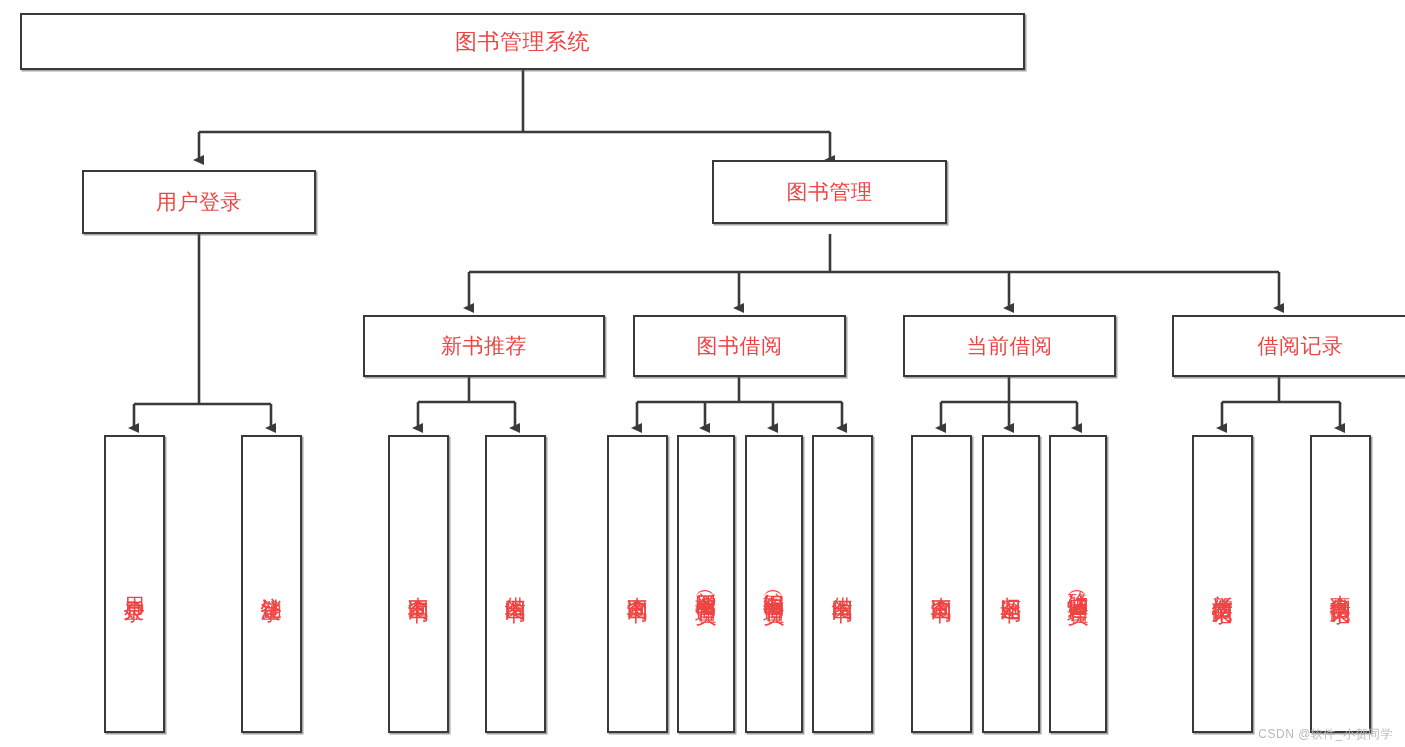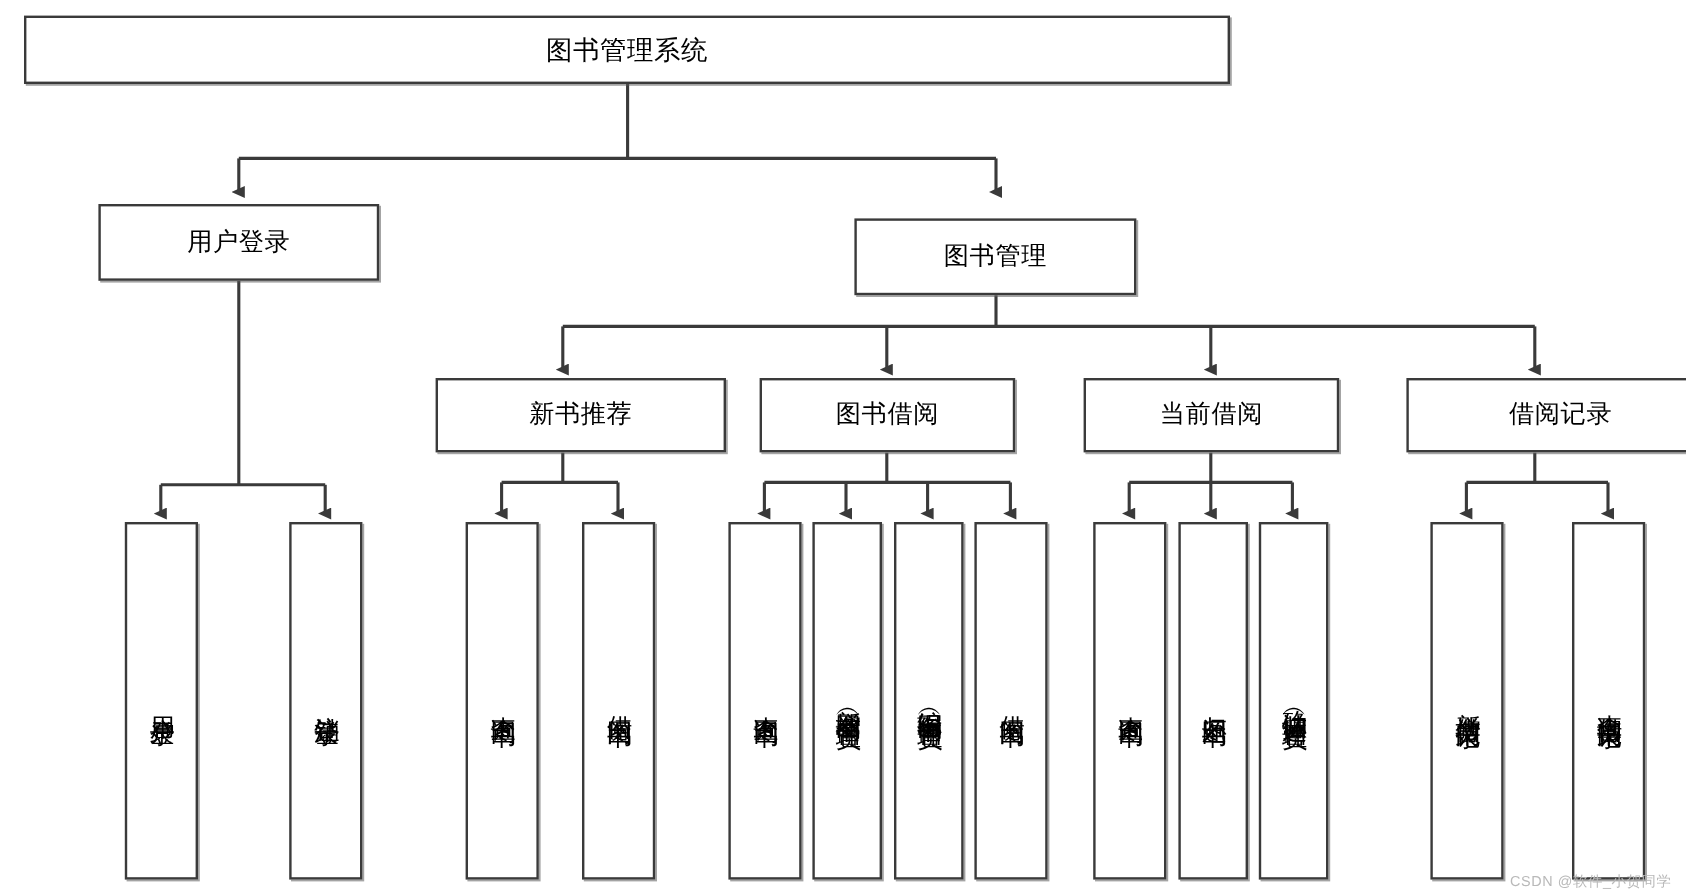--- a/index.html
+++ b/index.html
@@ -32,21 +32,21 @@
     background: #ffffff;
     border: 2px solid #3a3a3a;
     box-shadow: 1.5px 1.5px 0 rgba(90,90,90,0.55);
     display: flex;
     align-items: center;
     justify-content: center;
   }
   .node-label {
     font-size: 21px;
     line-height: 1.18;
-    color: #000000;
+    color: #ef4444;
     letter-spacing: 0.5px;
     white-space: nowrap;
     text-align: center;
   }
   .node.vertical .node-label {
     writing-mode: vertical-rl;
     text-orientation: upright;
     font-size: 21px;
     line-height: 1.32;
     letter-spacing: 2px;
@@ -120,21 +120,21 @@
     </g>
   </svg>
 
   <div class="node root" style="left:20px; top:13px; width:1005px; height:57px;">
     <span class="node-label">图书管理系统</span>
   </div>
 
   <div class="node" style="left:82px; top:170px; width:234px; height:64px;">
     <span class="node-label">用户登录</span>
   </div>
-  <div class="node" style="left:712px; top:182px; width:235px; height:64px;">
+  <div class="node" style="left:712px; top:160px; width:235px; height:64px;">
     <span class="node-label">图书管理</span>
   </div>
 
   <div class="node" style="left:363px; top:315px; width:242px; height:62px;">
     <span class="node-label">新书推荐</span>
   </div>
   <div class="node" style="left:633px; top:315px; width:213px; height:62px;">
     <span class="node-label">图书借阅</span>
   </div>
   <div class="node" style="left:903px; top:315px; width:213px; height:62px;">

